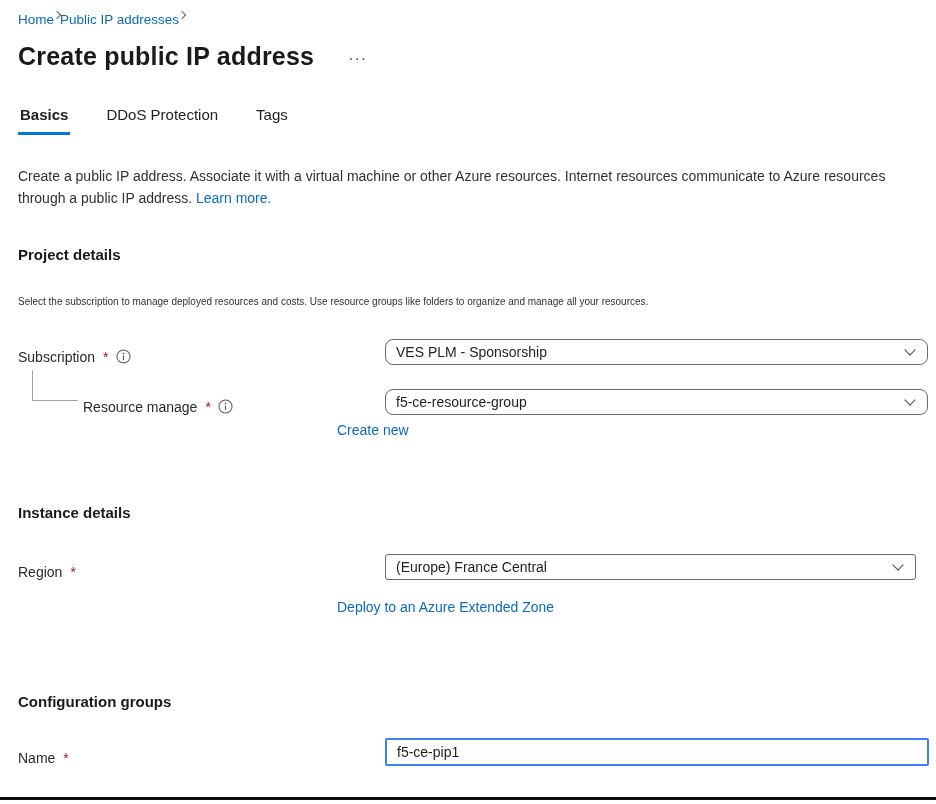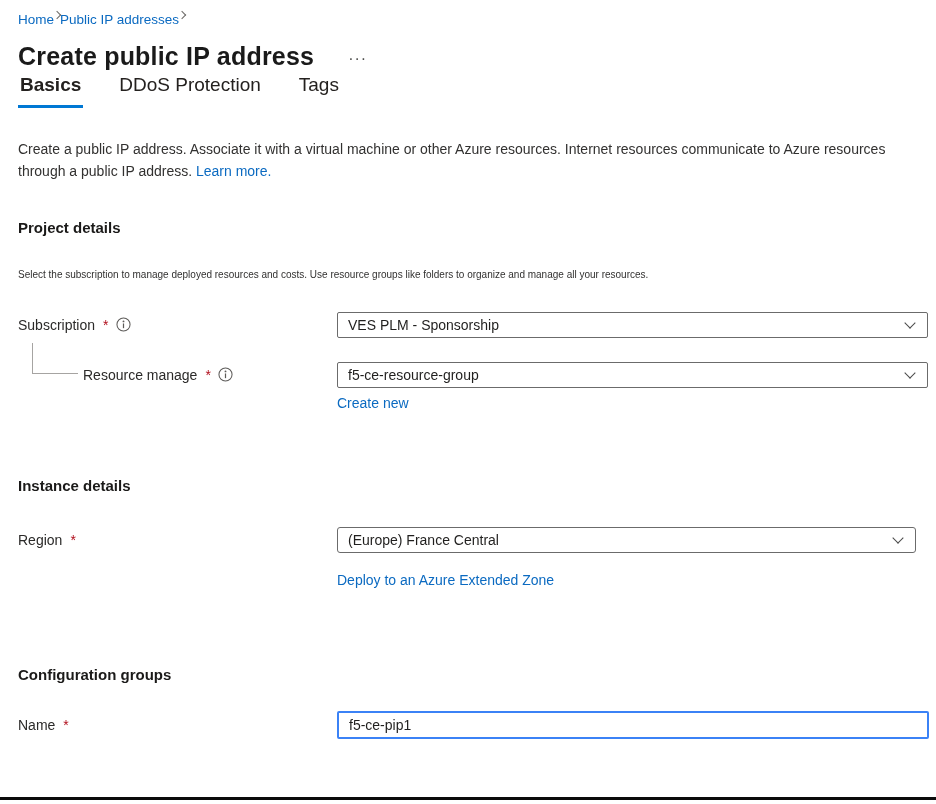--- a/index.html
+++ b/index.html
@@ -18,51 +18,51 @@
   .breadcrumb { padding-top: 12px; display: flex; align-items: flex-start; font-size: 13.5px; }
   .crumb { color: #0b6ac1; cursor: pointer; }
   .crumb-sep { width: 6px; height: 6px; border-top: 1.4px solid #6b6966; border-right: 1.4px solid #6b6966; transform: rotate(45deg); display: inline-block; }
 
   
   .title-row { margin-top: 14px; display: flex; align-items: flex-end; }
   .title { font-size: 25px; font-weight: 700; color: #1a1a1a; letter-spacing: 0.2px; line-height: 1.25; }
   .more { margin-left: 34px; color: #50504e; font-size: 16px; letter-spacing: 1px; cursor: pointer; padding-bottom: 4px; }
 
   
-  .tabs { display: flex; gap: 34px; font-size: 19px; }
+  .tabs { margin-top: 32px; display: flex; gap: 34px; font-size: 15px; }
   .tab { padding: 2px 2px 9px 2px; border-bottom: 3px solid transparent; color: #24211f; cursor: pointer; }
   .tab.active { font-weight: 700; border-bottom-color: #0078d4; }
 
   
   .intro { margin-top: 31px; font-size: 14px; line-height: 21.5px; max-width: 884px; }
   a.link { color: #0b6ac1; text-decoration: none; cursor: pointer; }
   .section-heading { margin-top: 37px; font-size: 15px; font-weight: 700; color: #1b1a19; }
   .section-desc { margin-top: 28px; font-size: 10px; line-height: 21.5px; max-width: 895px; }
 
   
-  .form-row { display: flex; align-items: center; position: relative; }
+  .form-row { display: flex; align-items: flex-end; position: relative; gap: 48px; }
   .label-col { flex: 0 0 319px; display: flex; align-items: center; gap: 7px; font-size: 14px; color: #2b2a29; }
   .label-col.indent { padding-left: 65px; }
   .field-col { flex: 1; margin-right: 8px; }
   .req { color: #b10e1c; padding-left: 1px; }
 
   .row-subscription { margin-top: 26px; }
   .row-resource-group { margin-top: 24px; }
   .row-create-new { margin-top: 7px; display: flex; font-size: 14px; }
   .row-region { margin-top: 33px; }
   .row-extended-zone { margin-top: 19px; display: flex; font-size: 14px; }
   .row-name { margin-top: 28px; }
   .spacer-col { flex: 0 0 319px; }
 
   .heading-instance { margin-top: 66px; }
   .heading-configuration { margin-top: 78px; }
 
   
   .select {
-    height: 26px; border: 1px solid #6b6b6b; border-radius: 2px; background: #fff;
+    height: 26px; border: 1px solid #6b6b6b; border-radius: 8px; background: #fff;
     display: flex; align-items: center; justify-content: space-between;
     padding: 0 13px 0 10px; font-size: 14px; color: #201f1e; cursor: pointer;
   }
   .select.rounded { border-radius: 3px; }
   .chev-down { width: 8px; height: 8px; border-right: 1.4px solid #4a4a4a; border-bottom: 1.4px solid #4a4a4a; transform: rotate(45deg); margin-top: -4px; flex: 0 0 auto; }
 
   
   .connector { position: absolute; left: 14px; top: -19px; width: 46px; height: 31px; border-left: 1px solid #a6a4a2; border-bottom: 1px solid #a6a4a2; }
 
   

